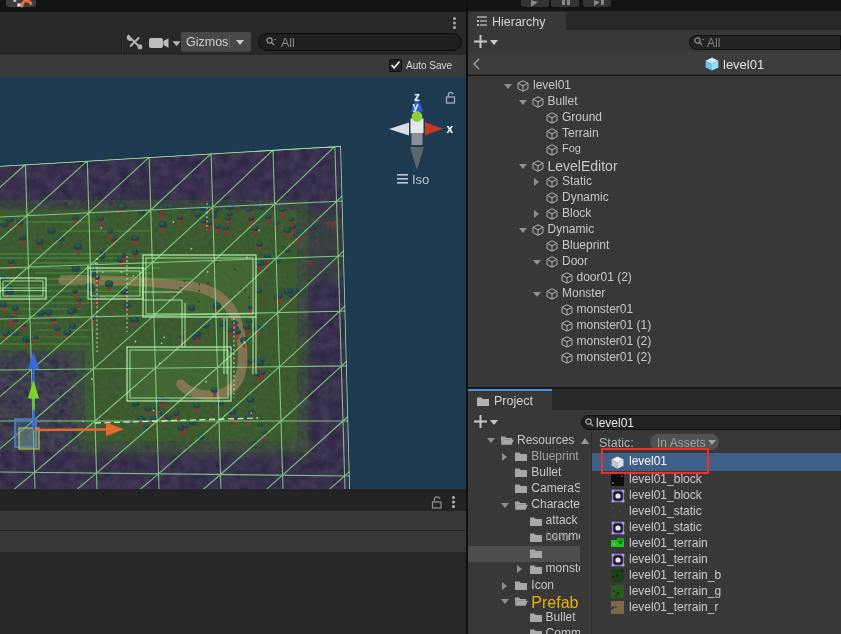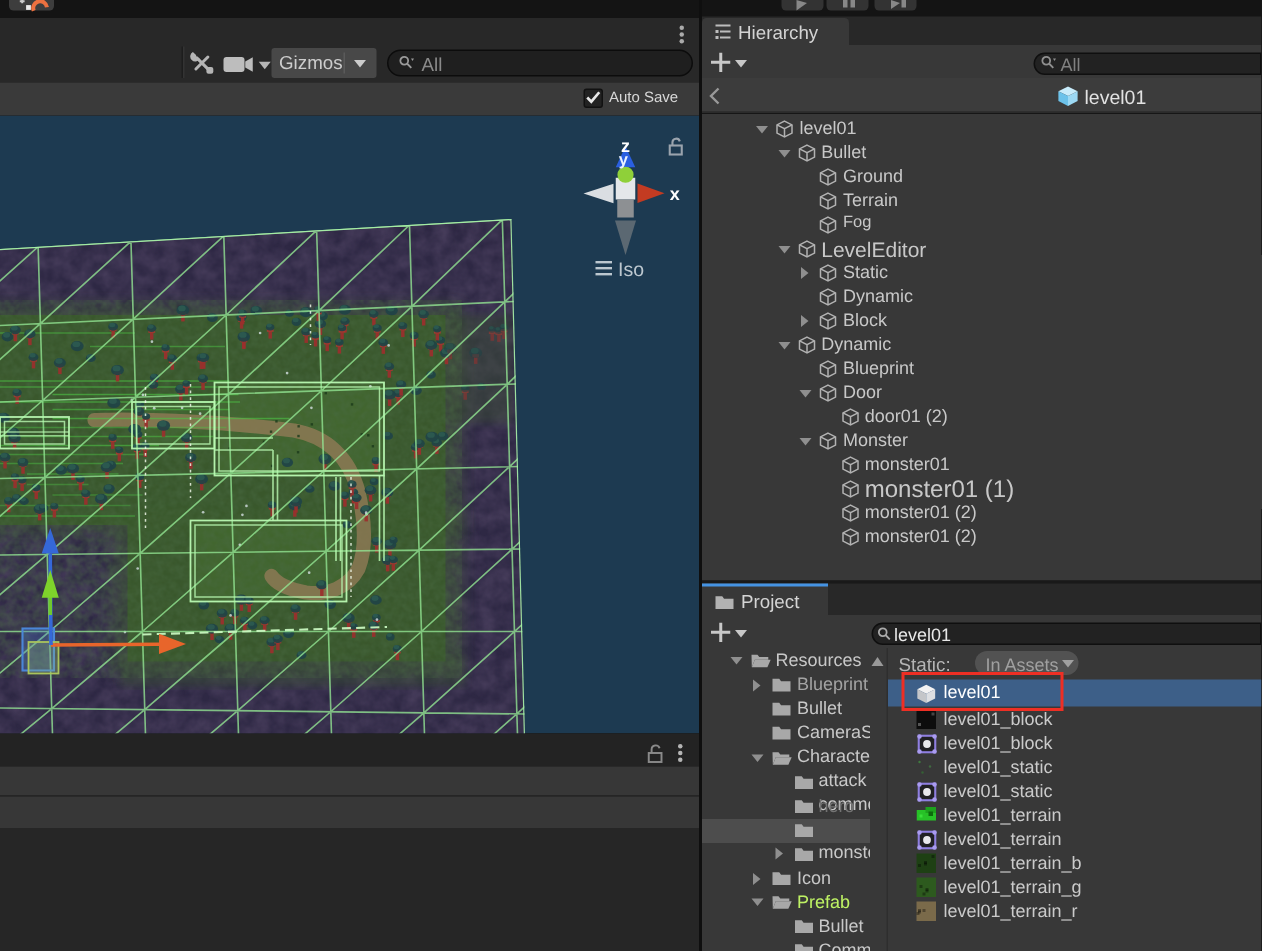--- a/index.html
+++ b/index.html
@@ -1099,21 +1099,21 @@
 <div style="position:absolute;left:562.0px;top:286px;font-size:12px;color:#c8c8c8;font-weight:normal;white-space:nowrap;letter-spacing:0">Monster</div>
 <svg width="12" height="12" viewBox="0 0 12 12" style="position:absolute;left:560.5px;top:304px">
     <path d="M6 0.8 L11 3.3 V8.7 L6 11.2 L1 8.7 V3.3 Z" fill="none" stroke="#b2b2b2" stroke-width="1"></path>
     <path d="M1 3.3 L6 5.8 L11 3.3 M6 5.8 V11.2" fill="none" stroke="#b2b2b2" stroke-width="1"></path>
   </svg>
 <div style="position:absolute;left:576.5px;top:302px;font-size:12px;color:#c8c8c8;font-weight:normal;white-space:nowrap;letter-spacing:0">monster01</div>
 <svg width="12" height="12" viewBox="0 0 12 12" style="position:absolute;left:560.5px;top:320px">
     <path d="M6 0.8 L11 3.3 V8.7 L6 11.2 L1 8.7 V3.3 Z" fill="none" stroke="#b2b2b2" stroke-width="1"></path>
     <path d="M1 3.3 L6 5.8 L11 3.3 M6 5.8 V11.2" fill="none" stroke="#b2b2b2" stroke-width="1"></path>
   </svg>
-<div style="position:absolute;left:576.5px;top:318px;font-size:16px;color:#c8c8c8;font-weight:normal;white-space:nowrap;letter-spacing:0">monster01 (1)</div>
+<div style="position:absolute;left:576.5px;top:318px;font-size:12px;color:#c8c8c8;font-weight:normal;white-space:nowrap;letter-spacing:0">monster01 (1)</div>
 <svg width="12" height="12" viewBox="0 0 12 12" style="position:absolute;left:560.5px;top:336px">
     <path d="M6 0.8 L11 3.3 V8.7 L6 11.2 L1 8.7 V3.3 Z" fill="none" stroke="#b2b2b2" stroke-width="1"></path>
     <path d="M1 3.3 L6 5.8 L11 3.3 M6 5.8 V11.2" fill="none" stroke="#b2b2b2" stroke-width="1"></path>
   </svg>
 <div style="position:absolute;left:576.5px;top:334px;font-size:12px;color:#c8c8c8;font-weight:normal;white-space:nowrap;letter-spacing:0">monster01 (2)</div>
 <svg width="12" height="12" viewBox="0 0 12 12" style="position:absolute;left:560.5px;top:352px">
     <path d="M6 0.8 L11 3.3 V8.7 L6 11.2 L1 8.7 V3.3 Z" fill="none" stroke="#b2b2b2" stroke-width="1"></path>
     <path d="M1 3.3 L6 5.8 L11 3.3 M6 5.8 V11.2" fill="none" stroke="#b2b2b2" stroke-width="1"></path>
   </svg>
 <div style="position:absolute;left:576.5px;top:350px;font-size:12px;color:#c8c8c8;font-weight:normal;white-space:nowrap;letter-spacing:0">monster01 (2)</div>
@@ -1190,21 +1190,21 @@
 <div style="position:absolute;left:502.29999999999995px;top:581.5px;width:0;height:0;border-left:5px solid #8f8f8f;border-top:4px solid transparent;border-bottom:4px solid transparent"></div>
 <svg width="14" height="13" viewBox="0 0 14 13" style="position:absolute;left:514.3px;top:579.0px">
         <path d="M1 2.5 h4.5 l1.2 1.6 h6.3 v6.9 H1 z" fill="#a8a8a8"></path>
       </svg>
 <div style="position:absolute;left:531.3px;top:577.5px;font-size:12px;color:#c8c8c8;font-weight:normal;white-space:nowrap;letter-spacing:0">Icon</div>
 <div style="position:absolute;left:501.29999999999995px;top:599.1px;width:0;height:0;border-top:5px solid #8f8f8f;border-left:4px solid transparent;border-right:4px solid transparent"></div>
 <svg width="14" height="13" viewBox="0 0 14 13" style="position:absolute;left:514.3px;top:595.1px">
         <path d="M1 2.5 h4 l1.2 1.5 h6 v1.8 h-9 l-2 5 z" fill="#a8a8a8"></path>
         <path d="M3.2 5.8 h10.6 l-2.2 5 H1.2 z" fill="#a8a8a8"></path>
       </svg>
-<div style="position:absolute;left:531.3px;top:593.6px;font-size:12px;color:#bef264;font-weight:normal;white-space:nowrap;letter-spacing:0">Prefab</div>
+<div style="position:absolute;left:531.3px;top:593.6px;font-size:16px;color:#eab308;font-weight:normal;white-space:nowrap;letter-spacing:0">Prefab</div>
 <svg width="14" height="13" viewBox="0 0 14 13" style="position:absolute;left:528.6px;top:611.2px">
         <path d="M1 2.5 h4.5 l1.2 1.6 h6.3 v6.9 H1 z" fill="#a8a8a8"></path>
       </svg>
 <div style="position:absolute;left:545.6px;top:609.7px;font-size:12px;color:#c8c8c8;font-weight:normal;white-space:nowrap;letter-spacing:0">Bullet</div>
 <svg width="14" height="13" viewBox="0 0 14 13" style="position:absolute;left:528.6px;top:627.3000000000001px">
         <path d="M1 2.5 h4.5 l1.2 1.6 h6.3 v6.9 H1 z" fill="#a8a8a8"></path>
       </svg>
 <div style="position:absolute;left:545.6px;top:625.8000000000001px;font-size:12px;color:#c8c8c8;font-weight:normal;white-space:nowrap;letter-spacing:0">Common</div>
   </div>
 </div>

